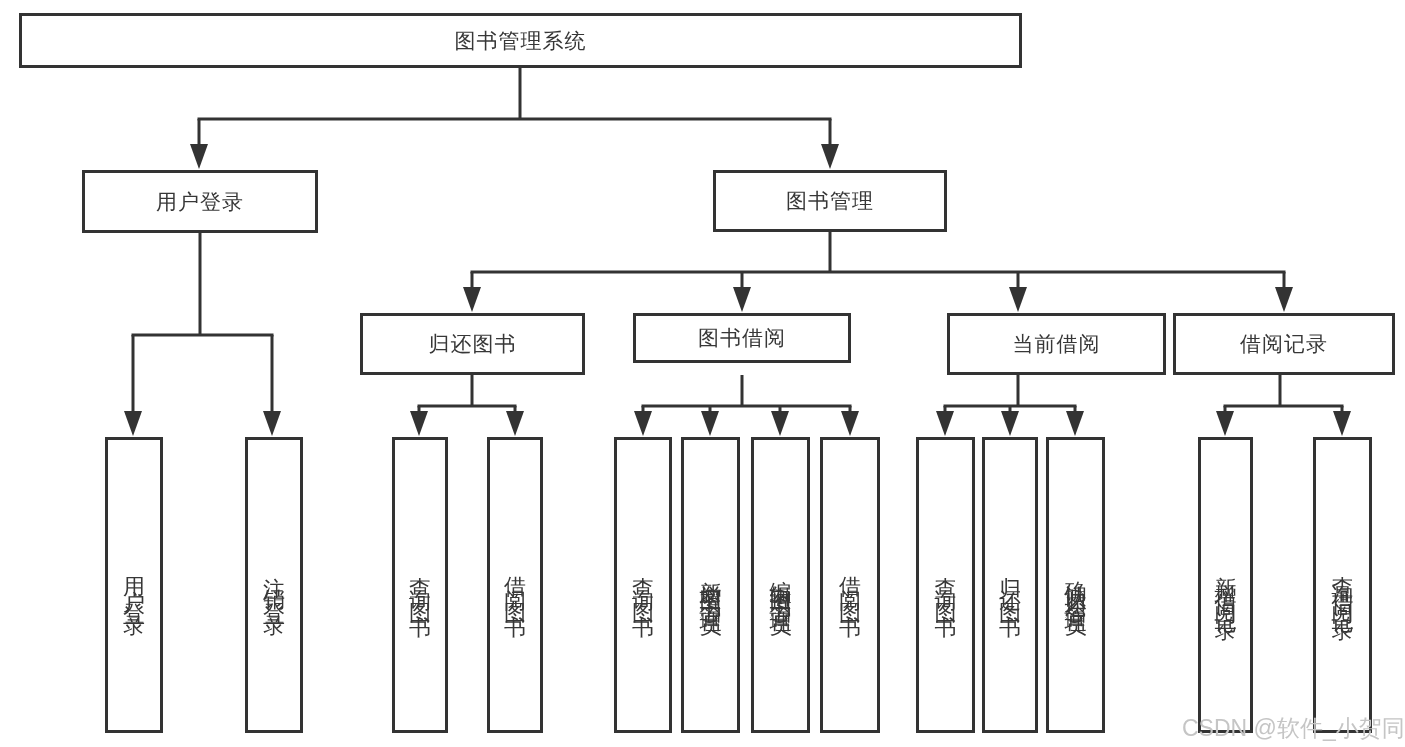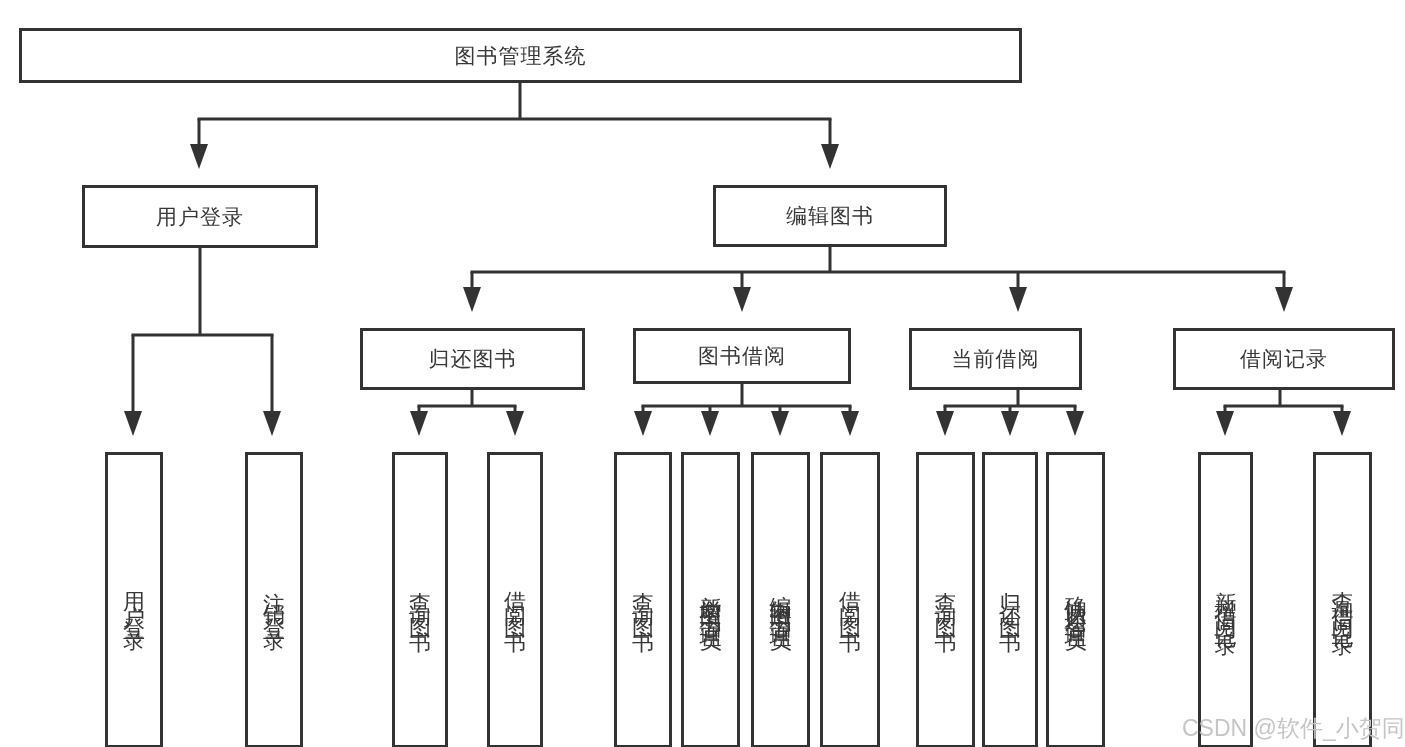--- a/index.html
+++ b/index.html
@@ -9,21 +9,20 @@
     font-family:"Liberation Sans","DejaVu Sans",sans-serif;
   }
   .stage{position:absolute;inset:0;}
   svg.connectors{position:absolute;left:0;top:0;z-index:1;}
   .node{
     position:absolute;box-sizing:border-box;z-index:2;
     border:3px solid var(--line,#333333);
     background:#ffffff;
     display:flex;align-items:center;justify-content:center;
     color:var(--text,#373737);
-    margin-top:15px;
   }
   .hbox{font-size:21px;letter-spacing:1px;}
   .vbox{
     writing-mode:vertical-rl;text-orientation:mixed;
     font-size:22px;
   }
   .sp-wide{letter-spacing:13px;}
   .sp-med{letter-spacing:9px;}
   .sp-tight{letter-spacing:5px;}
   .watermark{
@@ -104,30 +103,30 @@
   </svg>
 
   <div class="node hbox" style="left:19px;top:13px;width:1003px;height:55px">
     <span>图书管理系统</span>
   </div>
 
   <div class="node hbox" style="left:82px;top:170px;width:236px;height:63px">
     <span>用户登录</span>
   </div>
   <div class="node hbox" style="left:713px;top:170px;width:234px;height:62px">
-    <span>编辑图书</span>
+    <span>图书管理</span>
   </div>
 
   <div class="node hbox" style="left:360px;top:313px;width:225px;height:62px">
     <span>归还图书</span>
   </div>
-  <div class="node hbox" style="left:633px;top:313px;width:218px;height:56px">
+  <div class="node hbox" style="left:633px;top:313px;width:218px;height:50px">
     <span>图书借阅</span>
   </div>
-  <div class="node hbox" style="left:909px;top:313px;width:173px;height:62px">
+  <div class="node hbox" style="left:947px;top:313px;width:219px;height:62px">
     <span>当前借阅</span>
   </div>
   <div class="node hbox" style="left:1173px;top:313px;width:222px;height:62px">
     <span>借阅记录</span>
   </div>
 
   <div class="node vbox sp-wide" style="left:105px;top:437px;width:58px;height:296px">
     <span>用户登录</span>
   </div>
   <div class="node vbox sp-wide" style="left:245px;top:437px;width:58px;height:296px">

